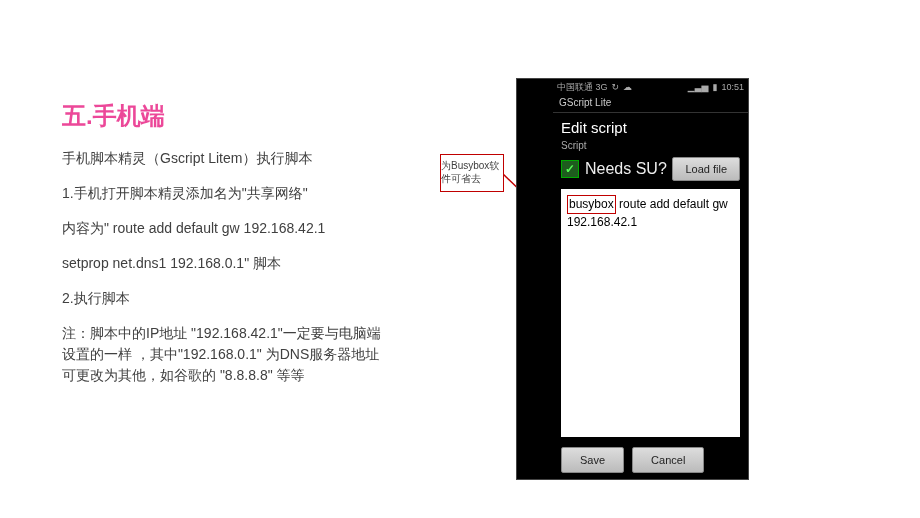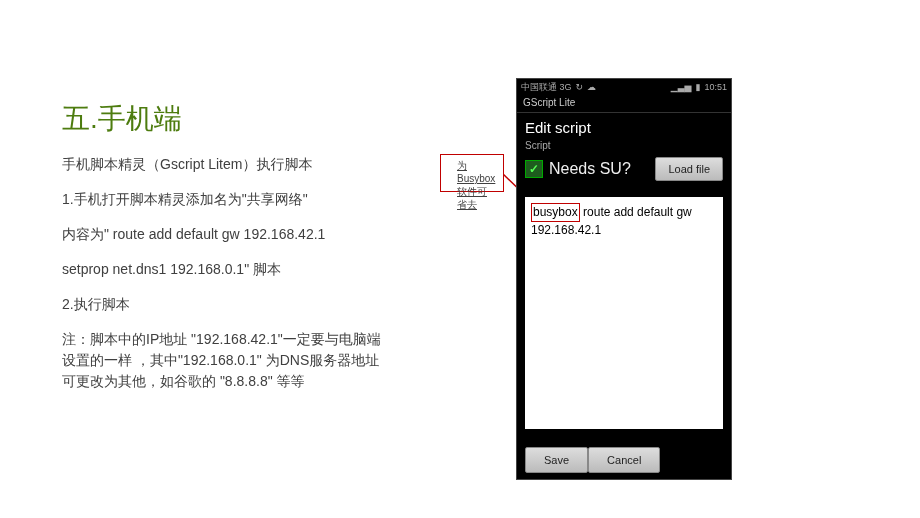--- a/index.html
+++ b/index.html
@@ -14,62 +14,62 @@
       font-family: "Microsoft YaHei", sans-serif;
       position: relative;
     }
     .left-column {
       position: absolute;
       left: 62px;
       top: 100px;
       width: 330px;
     }
     .title {
-      font-size: 28px;
-      font-weight: normal;
-      color: #4d7c0f;
+      font-size: 24px;
+      font-weight: bold;
+      color: #ec4899;
       margin-bottom: 16px;
     }
     .paragraph {
       font-size: 14px;
       color: #404040;
       line-height: 1.5;
       margin-bottom: 14px;
     }
     .callout {
       position: absolute;
       left: 440px;
       top: 154px;
       width: 64px;
       height: 38px;
       border: 1px solid #c00000;
       font-size: 10px;
       color: #404040;
-      padding: 4px 16px;
+      padding: 4px 0;
       line-height: 1.3;
-      text-decoration: underline;
     }
     .arrow {
       position: absolute;
       left: 503px;
       top: 174px;
       width: 60px;
       height: 56px;
       pointer-events: none;
     }
     .phone {
       position: absolute;
       left: 516px;
       top: 78px;
-      width: 216px;
+      width: 233px;
       height: 402px;
       background: #000;
       border: 1px solid #444;
       display: flex;
       flex-direction: column;
+      padding-left: 36px;
     }
     .status-bar {
       height: 16px;
       background: #000;
       color: #aaa;
       font-size: 9px;
       display: flex;
       align-items: center;
       padding: 0 4px;
       justify-content: space-between;
@@ -146,35 +146,36 @@
     .button {
       background: linear-gradient(#ddd, #bbb);
       border: 1px solid #888;
       color: #222;
       font-size: 11px;
       padding: 5px 12px;
       border-radius: 2px;
     }
     .script-area {
       flex: 1;
-      margin: 12px 8px;
+      margin: 4px 8px;
       background: #ffffff;
       color: #000;
       font-size: 12px;
       padding: 6px;
       line-height: 1.4;
       position: relative;
     }
     .busybox-box {
       border: 1px solid #c00000;
       padding: 0 1px;
       display: inline-block;
     }
     .bottom-buttons {
       display: flex;
+      gap: 8px;
       padding: 6px 8px;
       justify-content: flex-start;
     }
     .bottom-buttons .button {
       padding: 6px 18px;
     }
   </style>
 </head>
 <body>
 

